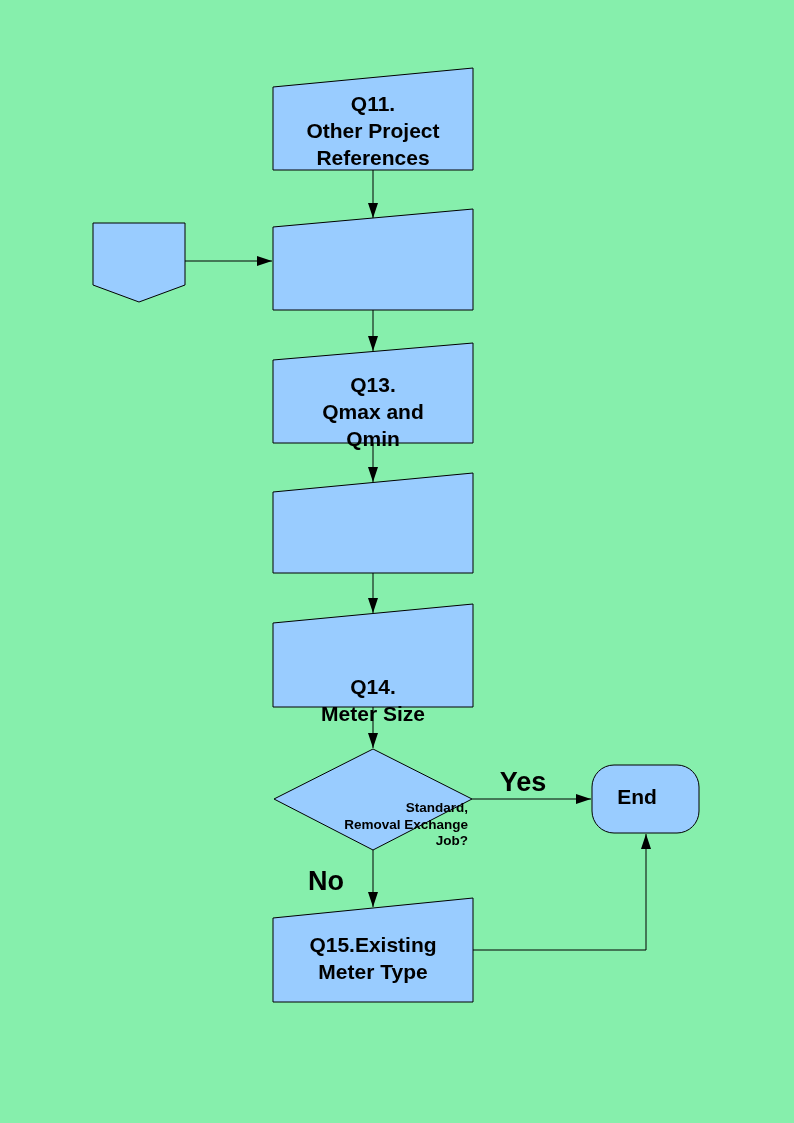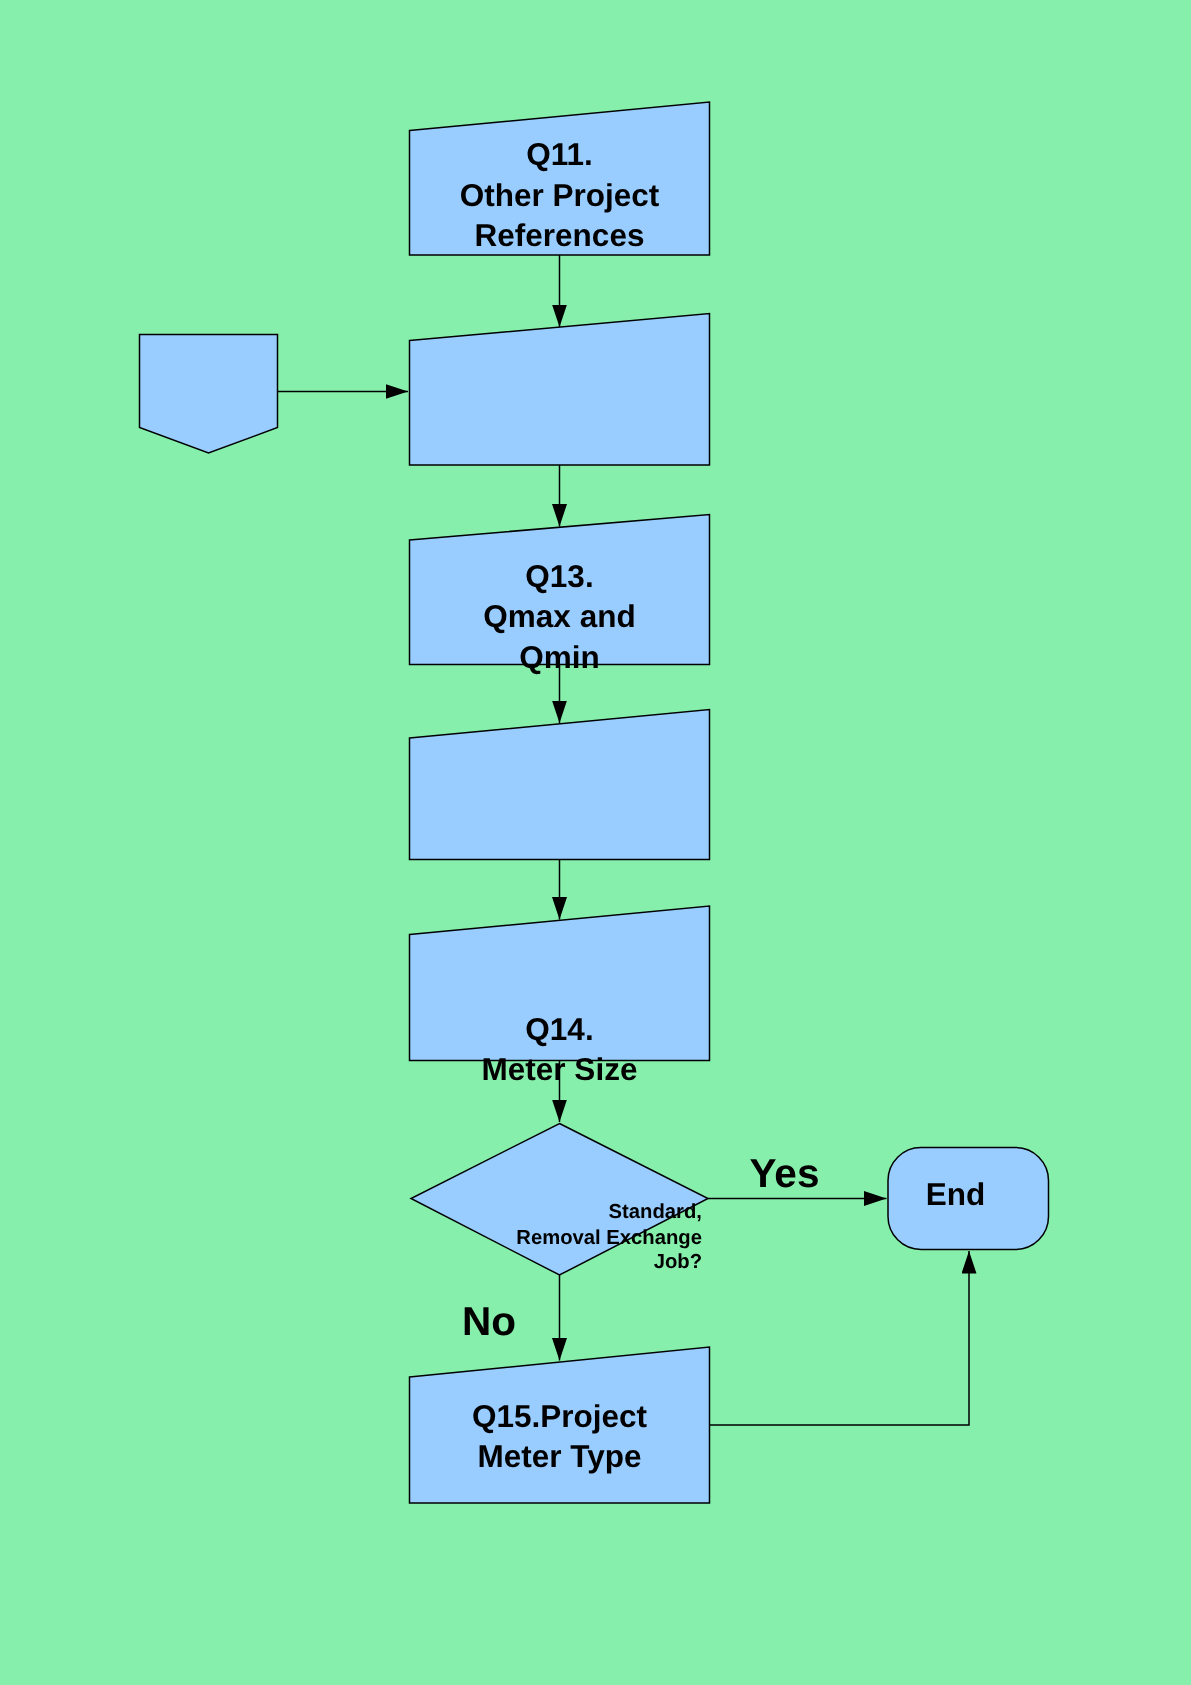--- a/index.html
+++ b/index.html
@@ -103,20 +103,20 @@
 
   <div class="node-label" style="left:273px; top:640px; width:200px;margin-top:33px;">Q14.
 Meter Size</div>
 
   <div class="node-label small" style="left:278px; top:800px; width:190px;text-align:right;">Standard,
 Removal Exchange
 Job?</div>
 
   <div class="node-label" style="left:592px; top:783px; width:90px;">End</div>
 
-  <div class="node-label" style="left:273px; top:931px; width:200px;">Q15.Project
+  <div class="node-label" style="left:273px; top:931px; width:200px;">Q15.Existing
 Meter Type</div>
 
   <div class="edge-label" style="left:493px; top:770px; width:60px;">Yes</div>
 
   <div class="edge-label" style="left:296px; top:869px; width:60px;">No</div>
 
 </div>
 
 </body></html>

